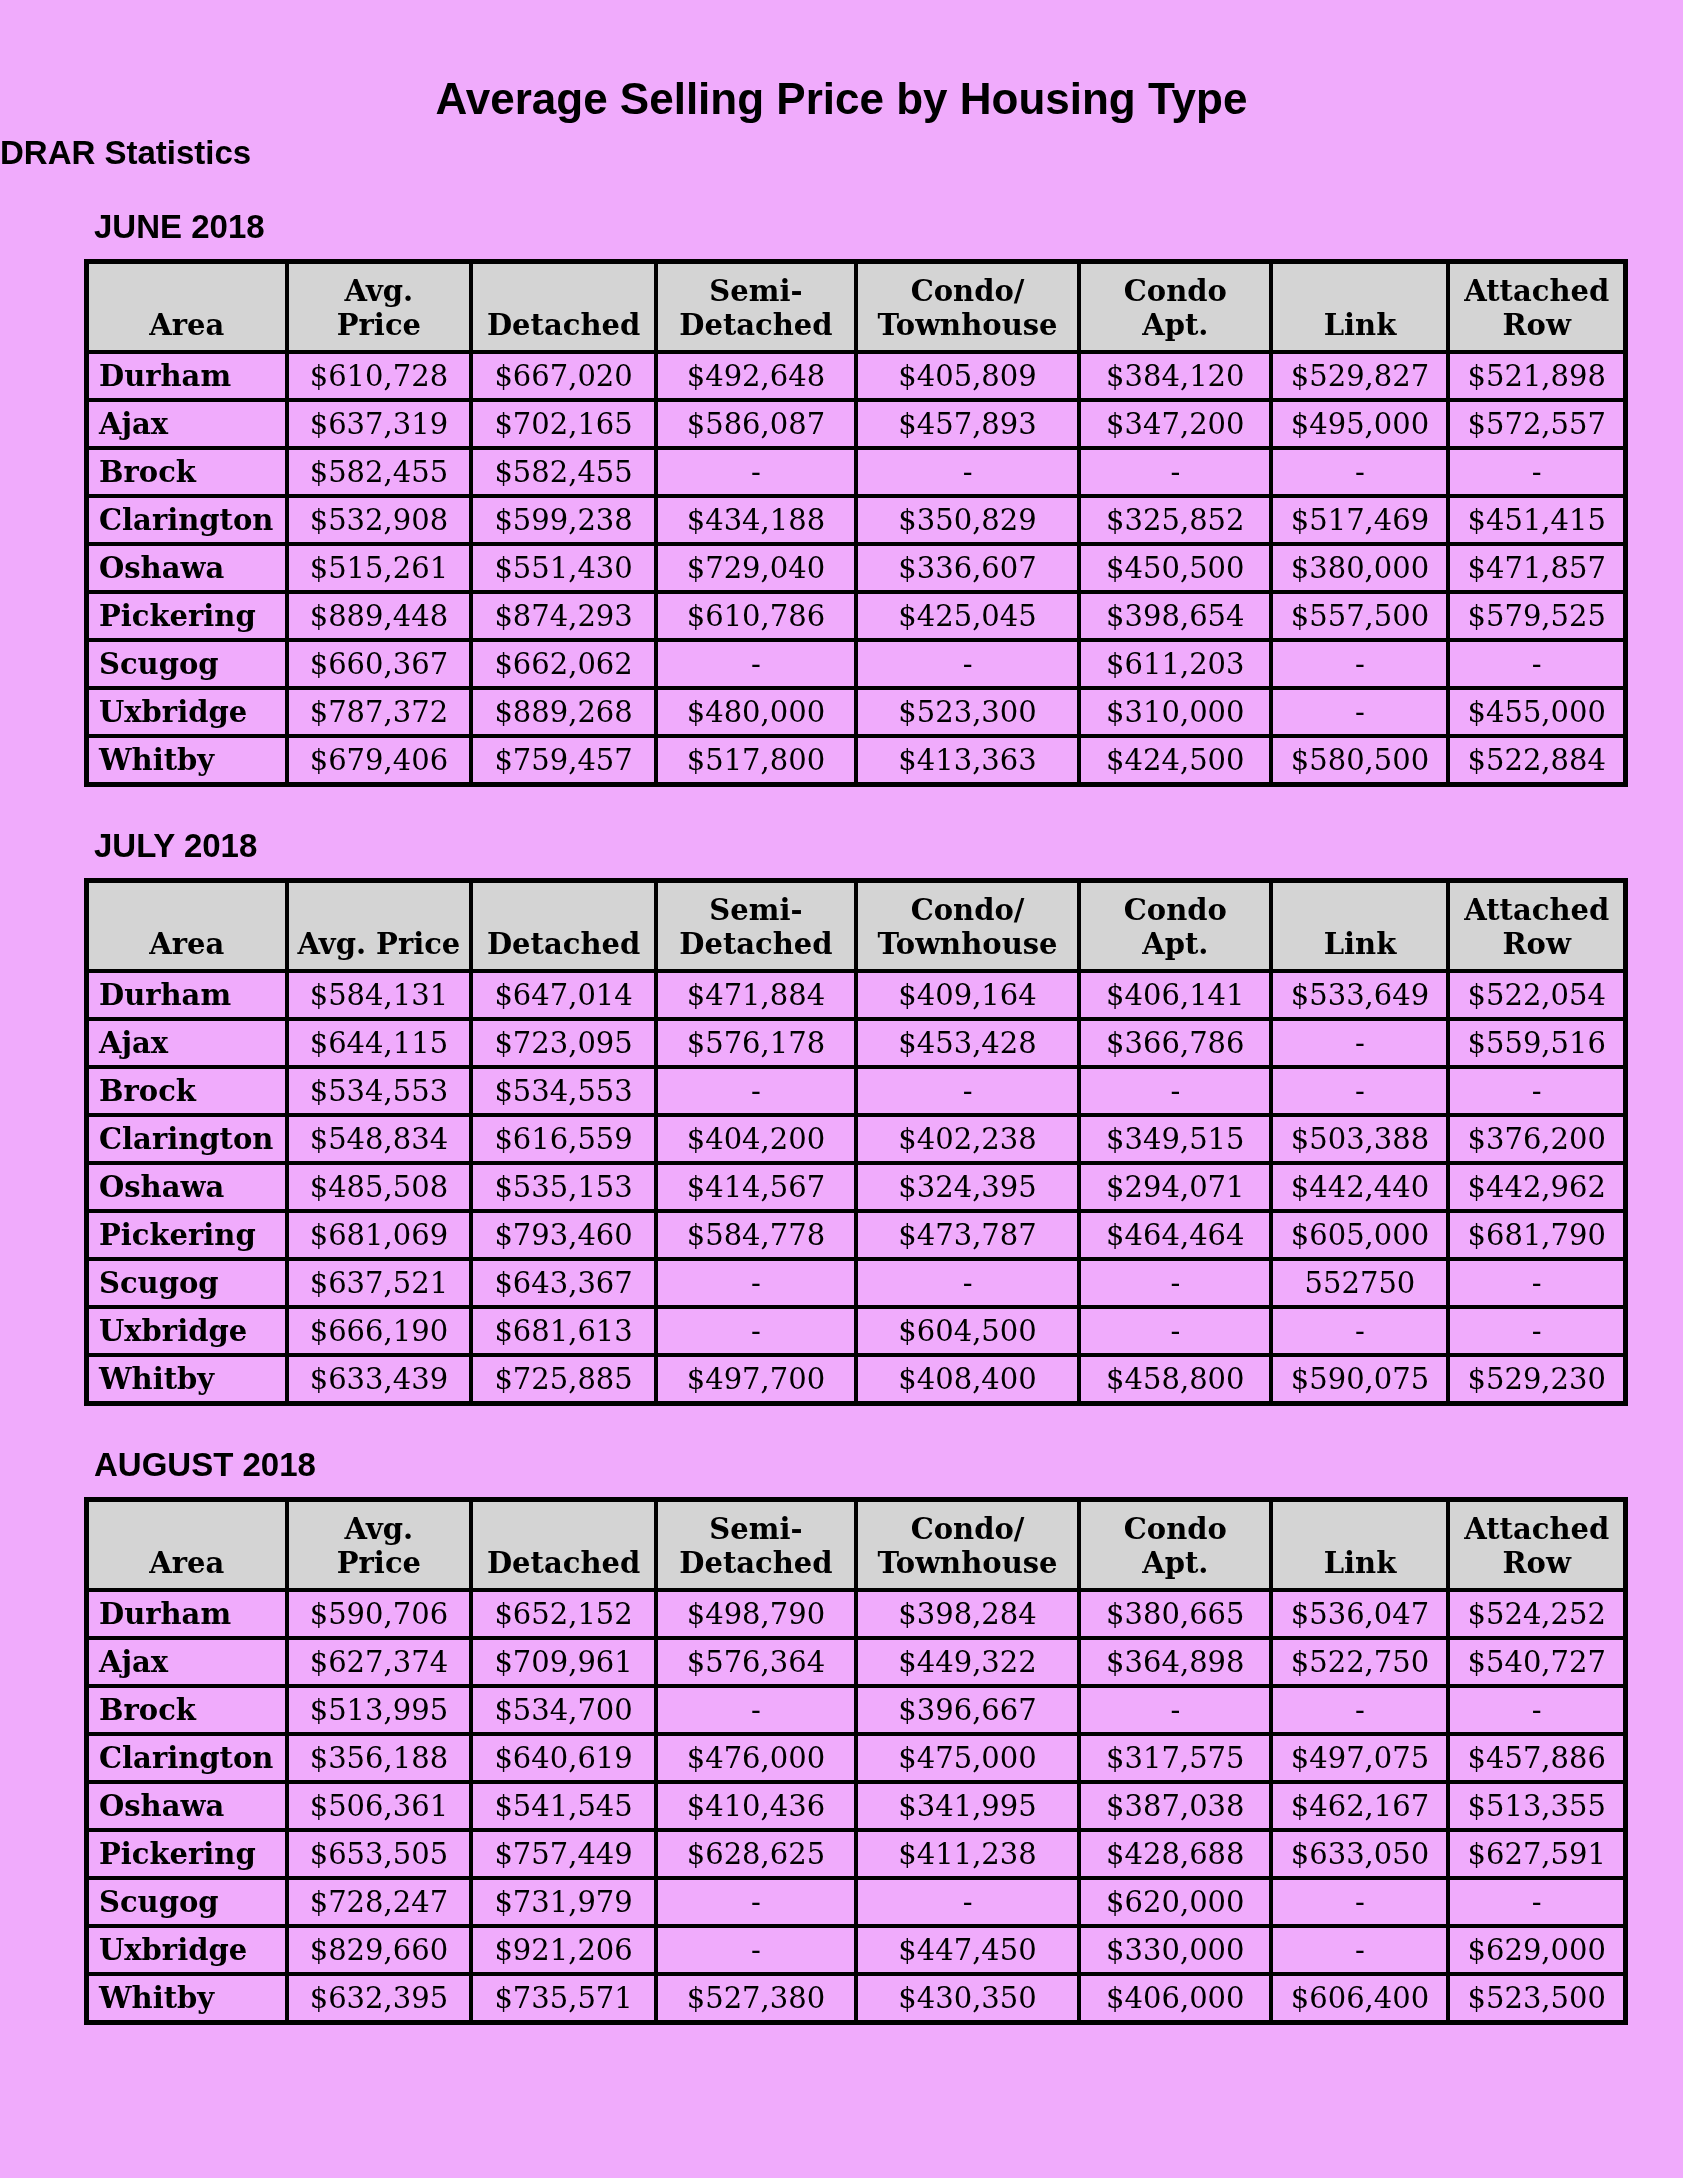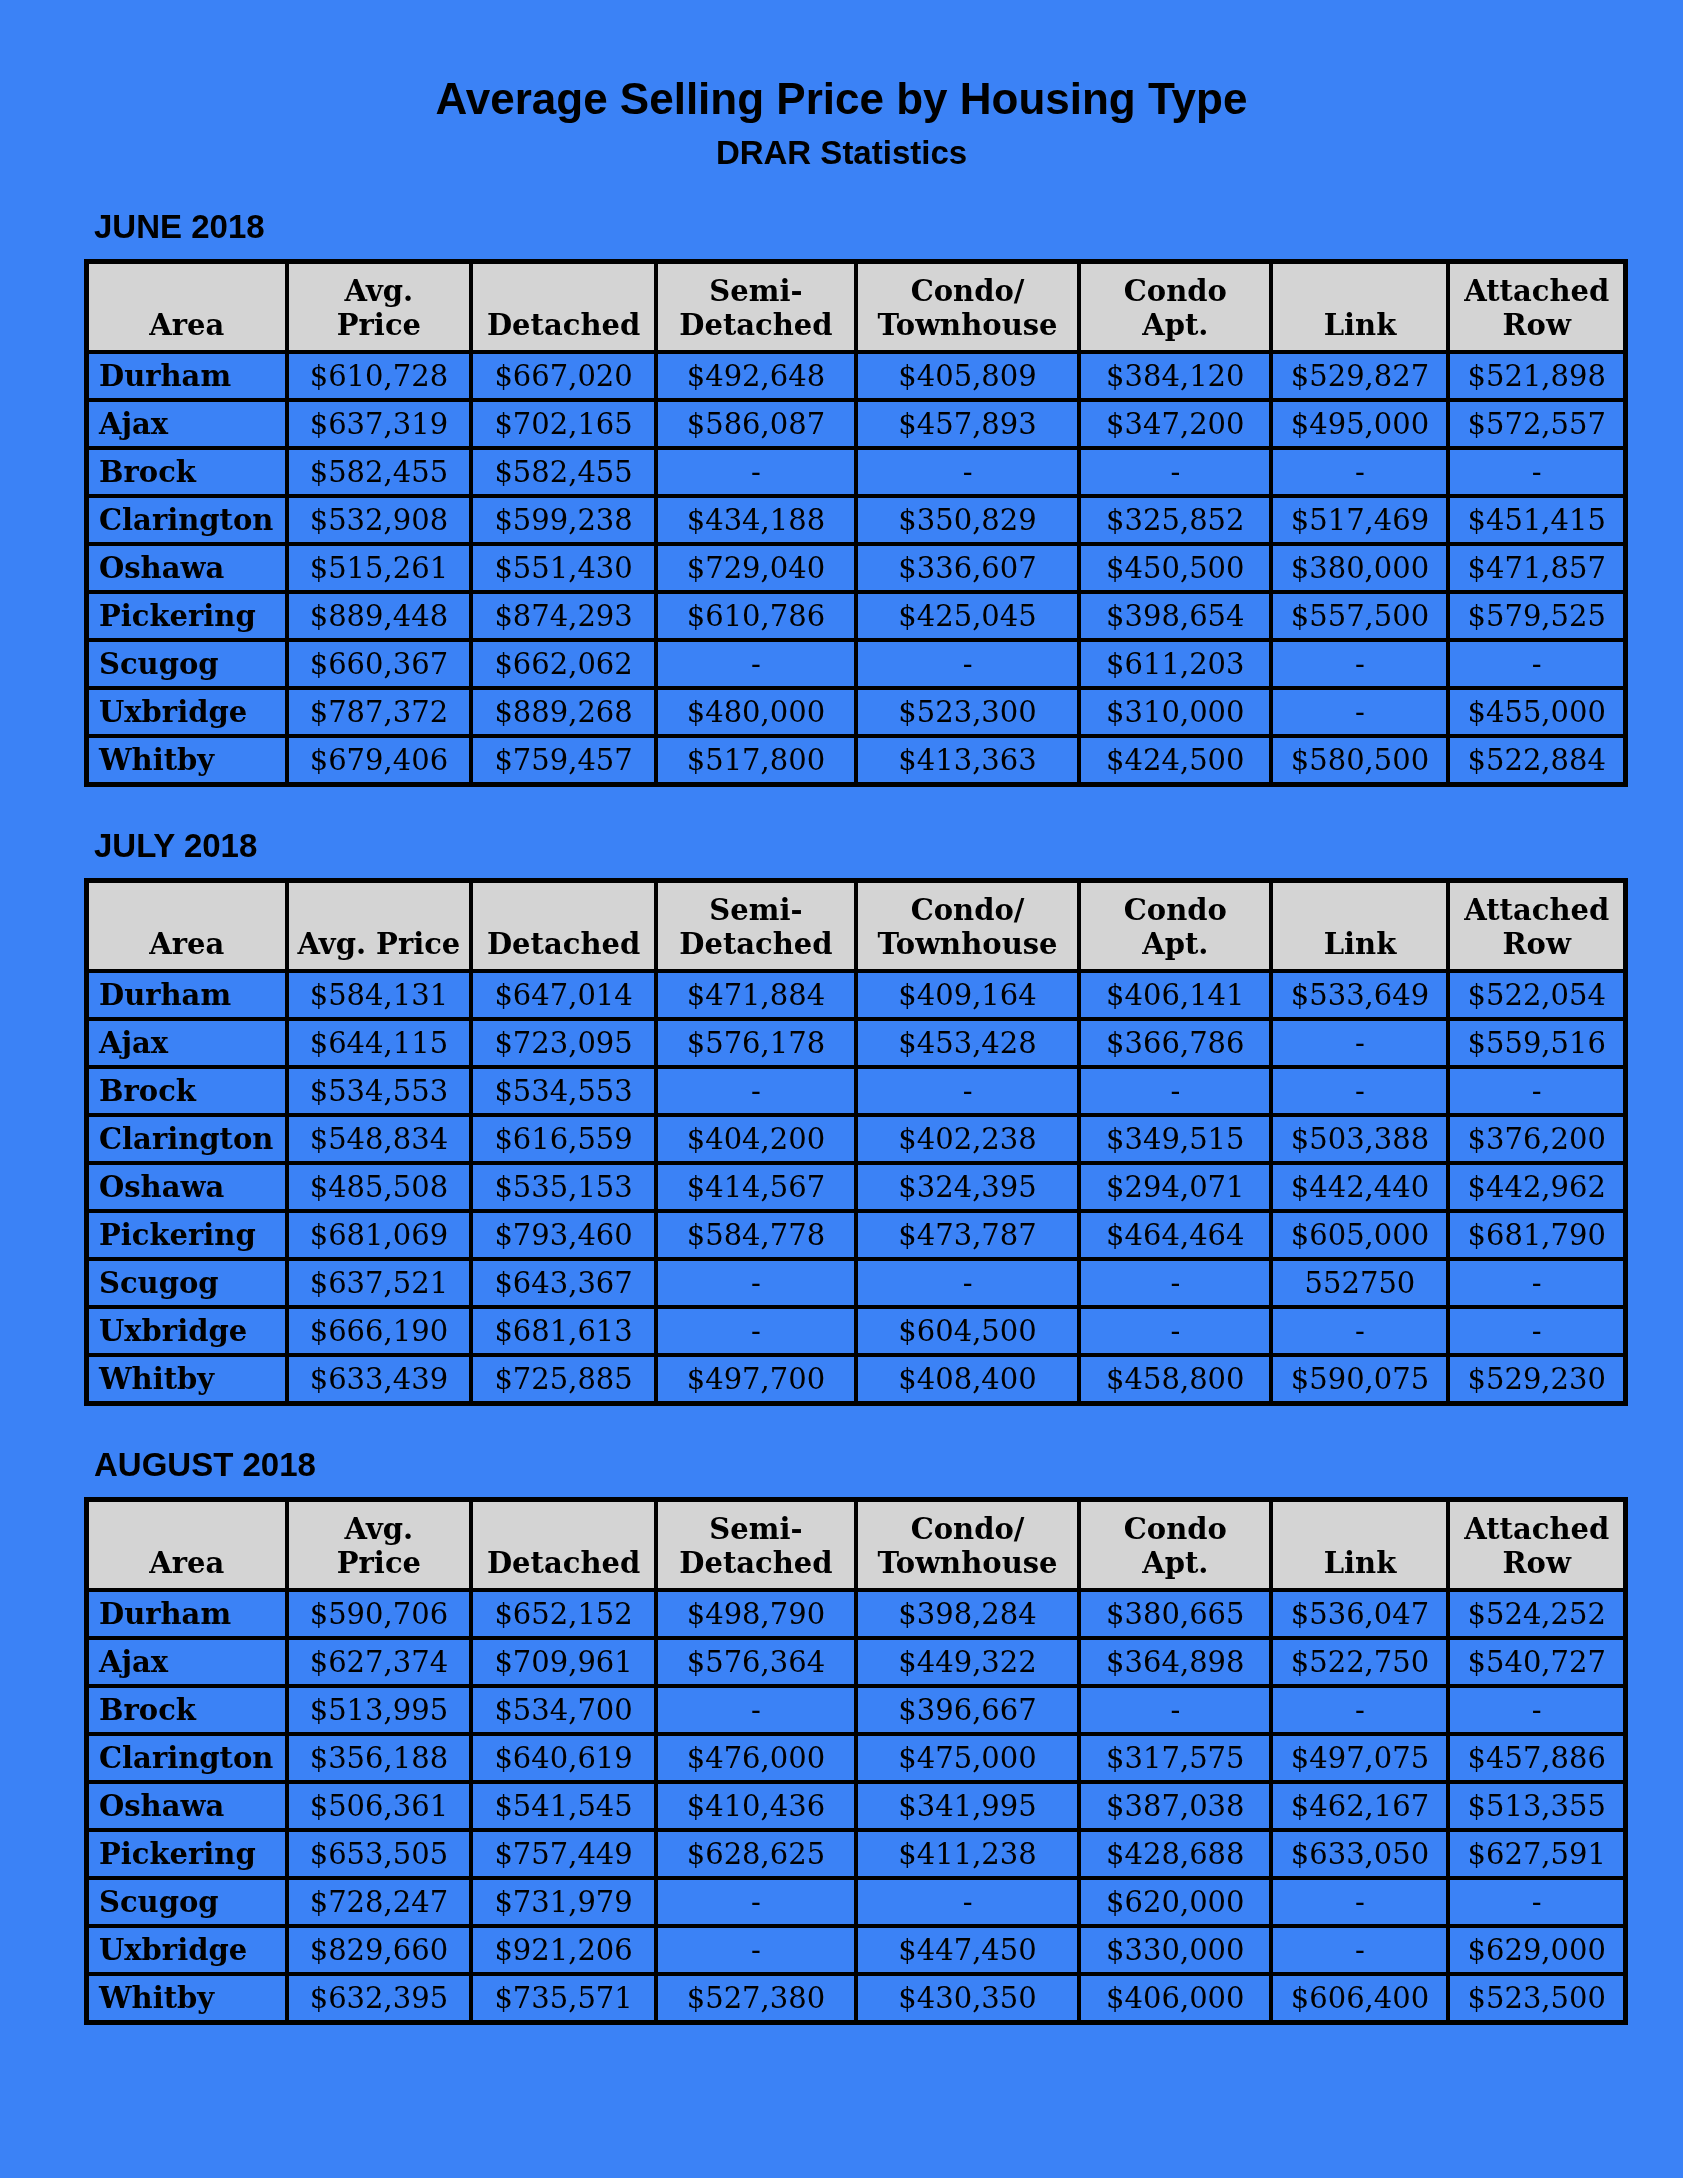--- a/index.html
+++ b/index.html
@@ -4,39 +4,39 @@
 <style>
   html, body {
     margin: 0;
     padding: 0;
     background: #ffffff;
   }
   .page {
     position: relative;
     width: 1683px;
     height: 2178px;
-    background: #3b82f6;
+    background: #f0abfc;
     overflow: hidden;
     font-family: "DejaVu Serif", serif;
     color: #000;
   }
   .doc-title {
     font-family: "Liberation Sans", sans-serif;
     font-weight: bold;
     font-size: 44px;
     line-height: 1.1;
     text-align: center;
     margin: 75px 0 0 0;
   }
   .doc-subtitle {
     font-family: "Liberation Sans", sans-serif;
     font-weight: bold;
     font-size: 33px;
     line-height: 1.1;
-    text-align: center;
+    text-align: left;
     margin: 12px 0 0 0;
   }
   .month-section { margin-top: 40px; }
   .month-section.first { margin-top: 36px; }
   .month-title {
     font-family: "Liberation Sans", sans-serif;
     font-weight: bold;
     font-size: 33px;
     margin: 0 0 13px 94px;
   }

